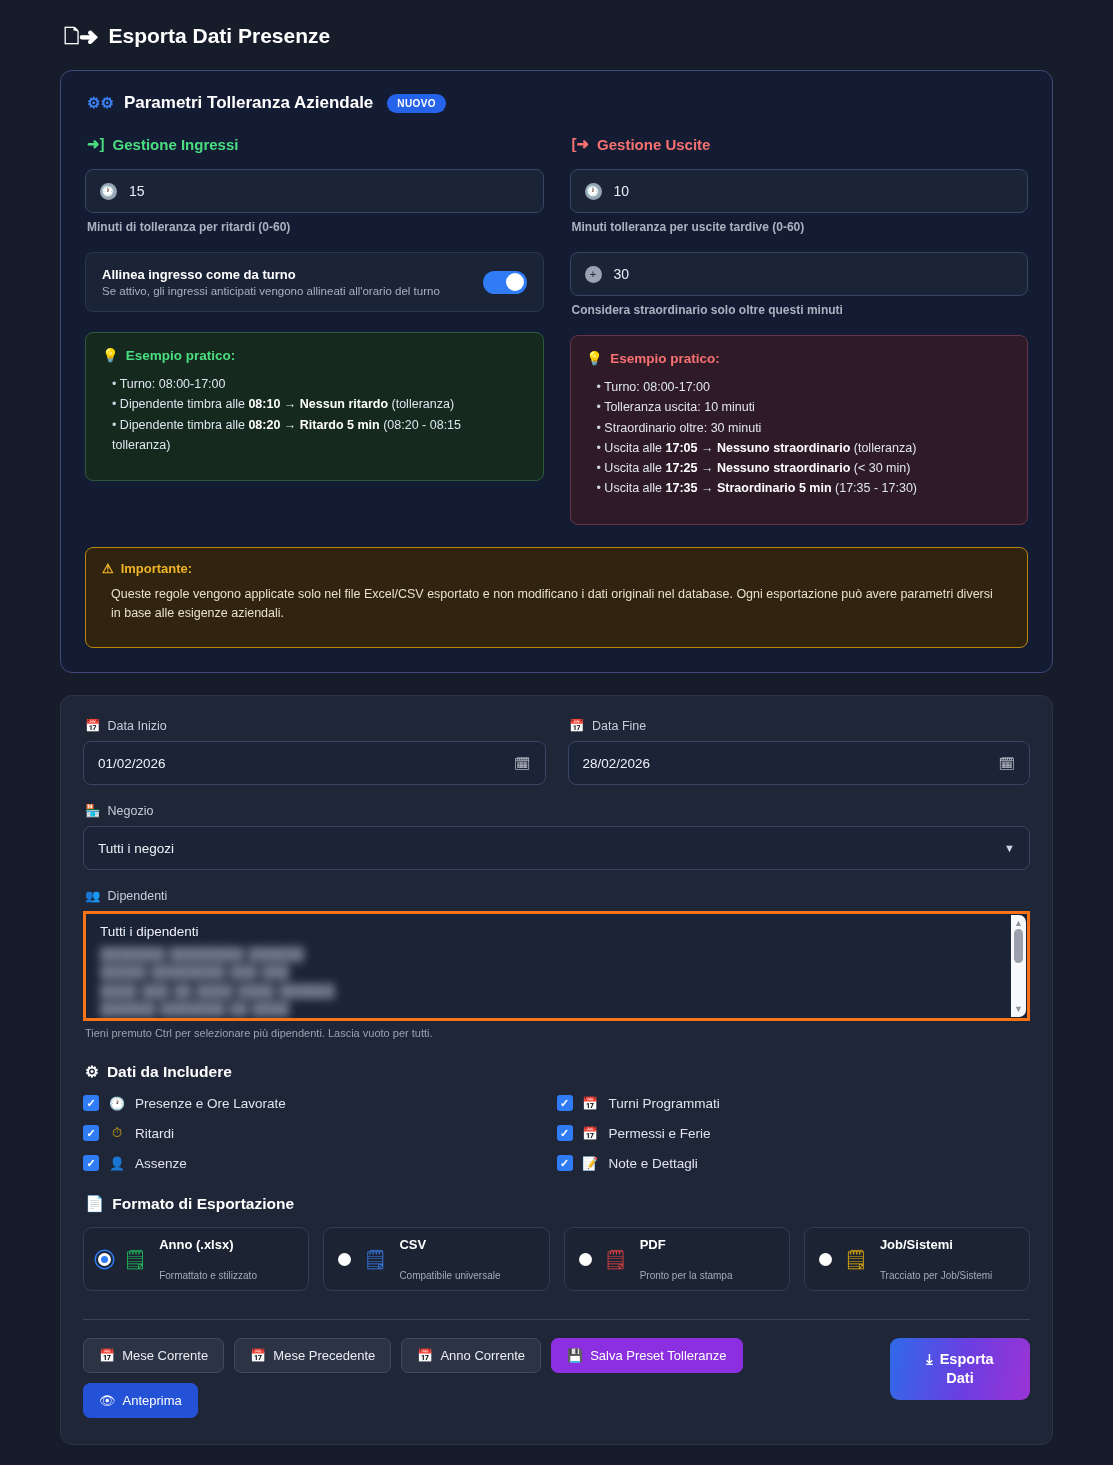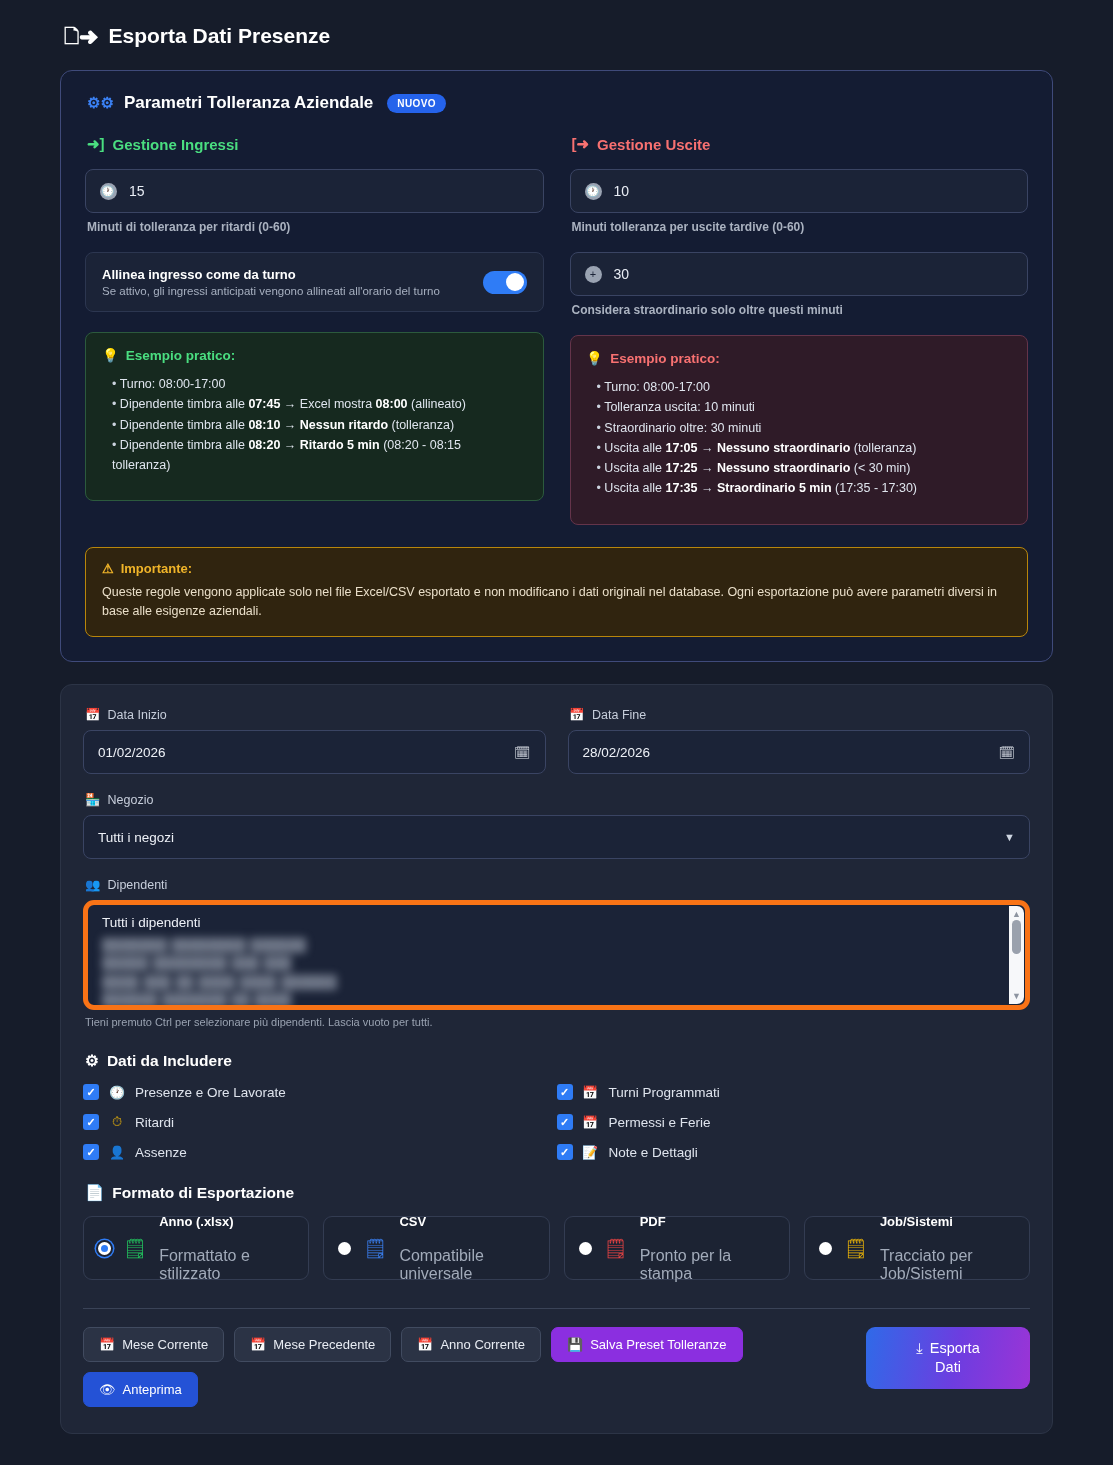--- a/index.html
+++ b/index.html
@@ -80,21 +80,21 @@
   .example ul { margin:10px; padding:0; list-style:none; }
   .example li { font-size:12.5px; color:#dfe5ee; line-height:1.62; }
   .example li::before { content:"• "; color:#cbd3de; }
   .example b { font-weight:700; color:#ffffff; }
 
   .warn {
     margin-top:22px; background:#30240f; border:1px solid #b8860b; border-radius:8px;
     padding:13px 16px 15px 16px;
   }
   .warn h4 { margin:0 0 7px 0; font-size:13px; font-weight:700; color:#f0b429; display:flex; align-items:center; gap:7px; }
-  .warn p { margin:0; font-size:12.5px; color:#eadfc9; line-height:1.55; }
+  .warn p { margin:9px; font-size:12.5px; color:#eadfc9; line-height:1.55; }
 
   
   .form-card {
     background:#1f2637; border:1px solid #2c3446; border-radius:12px;
     padding: 22px 22px 26px 22px;
   }
   .lbl { font-size:12.5px; color:#c7cedb; margin:0 0 8px 2px; display:flex; align-items:center; gap:7px; }
   .row2 { display:flex; gap:22px; }
   .row2 > div { flex:1 1 0; }
   .field {
@@ -104,21 +104,21 @@
   }
   .field .cal-ico { color:#e2e6ee; font-size:13px; }
   .select-field {
     background:#1b2337; border:1px solid #3a4463; border-radius:8px; height:44px;
     display:flex; align-items:center; justify-content:space-between; padding:0 14px;
     font-size:13.5px; color:#eef1f7; margin-bottom:18px;
   }
   .select-field .chev { font-size:11px; color:#cfd6e2; }
 
   .multi {
-    background:#1b2337; border:5px solid #f97316; border-radius:11px;
+    background:#1b2337; border:3px solid #f97316; border-radius:0;
     height:110px; position:relative; overflow:hidden; padding:10px 14px;
   }
   .multi .opt-first { font-size:13.5px; color:#eef1f7; }
   .blurred { margin-top:6px; filter: blur(4px); opacity:.55; }
   .blurred div { font-size:12.5px; color:#b9c1cf; line-height:1.45; letter-spacing:.5px; }
   .scrolltrack {
     position:absolute; top:1px; right:1px; bottom:1px; width:15px; background:#f7f8fa;
     border-radius:0 7px 7px 0; display:flex; flex-direction:column; align-items:center; justify-content:space-between; padding:3px 0;
   }
   .scrolltrack .arw { color:#8d94a0; font-size:9px; }
@@ -141,37 +141,37 @@
   .fmt-grid { display:flex; gap:14px; margin-top:4px; }
   .fmt {
     flex:1 1 0; background:#1c2333; border:1px solid #333c52; border-radius:9px;
     padding:14px 14px; display:flex; align-items:center; gap:12px; height:64px;
   }
   .radio { width:13px;height:13px;border-radius:50%;background:#fff;flex:0 0 auto;position:relative; }
   .radio.sel { background:#fff; box-shadow:0 0 0 2px #1c2333, 0 0 0 3.5px #2f7cf6; }
   .radio.sel::after { content:""; position:absolute; inset:3px; border-radius:50%; background:#2f7cf6; }
   .fmt-ico { font-size:19px; line-height:1; flex:0 0 auto; }
   .fmt-t { font-size:13px; font-weight:700; color:#fff; }
-  .fmt-s { font-size:16px; color:#a2abba; margin-top:18px; }
+  .fmt-s { font-size:10px; color:#a2abba; margin-top:18px; }
 
   .divider { height:1px; background:#3a4357; margin:28px 0 18px 0; }
 
   .bottom { display:flex; align-items:flex-start; justify-content:space-between; gap:20px; }
   .btn-wrap { display:flex; flex-wrap:wrap; gap:10px; max-width:760px; }
   .btn {
     border:1px solid #414b60; background:#2b3345; color:#e8ecf3;
     border-radius:7px; padding:9px 15px; font-size:13px;
     display:inline-flex; align-items:center; gap:7px; white-space:nowrap;
   }
   .btn.purple { background:#8b2fe0; border-color:#8b2fe0; color:#fff; }
   .btn.blue { background:#2452d6; border-color:#2452d6; color:#fff; }
   .btn-export {
     background:linear-gradient(100deg,#2f6ae8 0%,#6d3de0 55%,#9b34d6 100%);
     color:#fff; border:none; border-radius:9px;
-    width:164px; height:62px; font-size:14.5px; font-weight:400;
+    width:140px; height:62px; font-size:14.5px; font-weight:700;
     display:flex; align-items:center; justify-content:center; text-align:center; line-height:1.35;
     flex:0 0 auto;
   }
   .btn-export .dl { margin-right:7px; }
 </style>
 </head>
 <body>
 
 <div class="page">
 
@@ -211,21 +211,20 @@
             </div>
         </div>
 
         <div class="example green">
           <h4>
             <span>💡</span>
             <span>Esempio pratico:</span>
           </h4>
           <ul>
             <li>Turno: 08:00-17:00</li>
-            <li>Dipendente timbra alle <b>07:45</b> → Excel mostra <b>08:00</b> (allineato)</li>
             <li>Dipendente timbra alle <b>08:10</b> → <b>Nessun ritardo</b> (tolleranza)</li>
             <li>Dipendente timbra alle <b>08:20</b> → <b>Ritardo 5 min</b> (08:20 - 08:15 tolleranza)</li>
           </ul>
         </div>
       </div>
 
       <div class="col">
         <div class="sec-title sec-out">
           <span>[➜</span>
           <span>Gestione Uscite</span>

